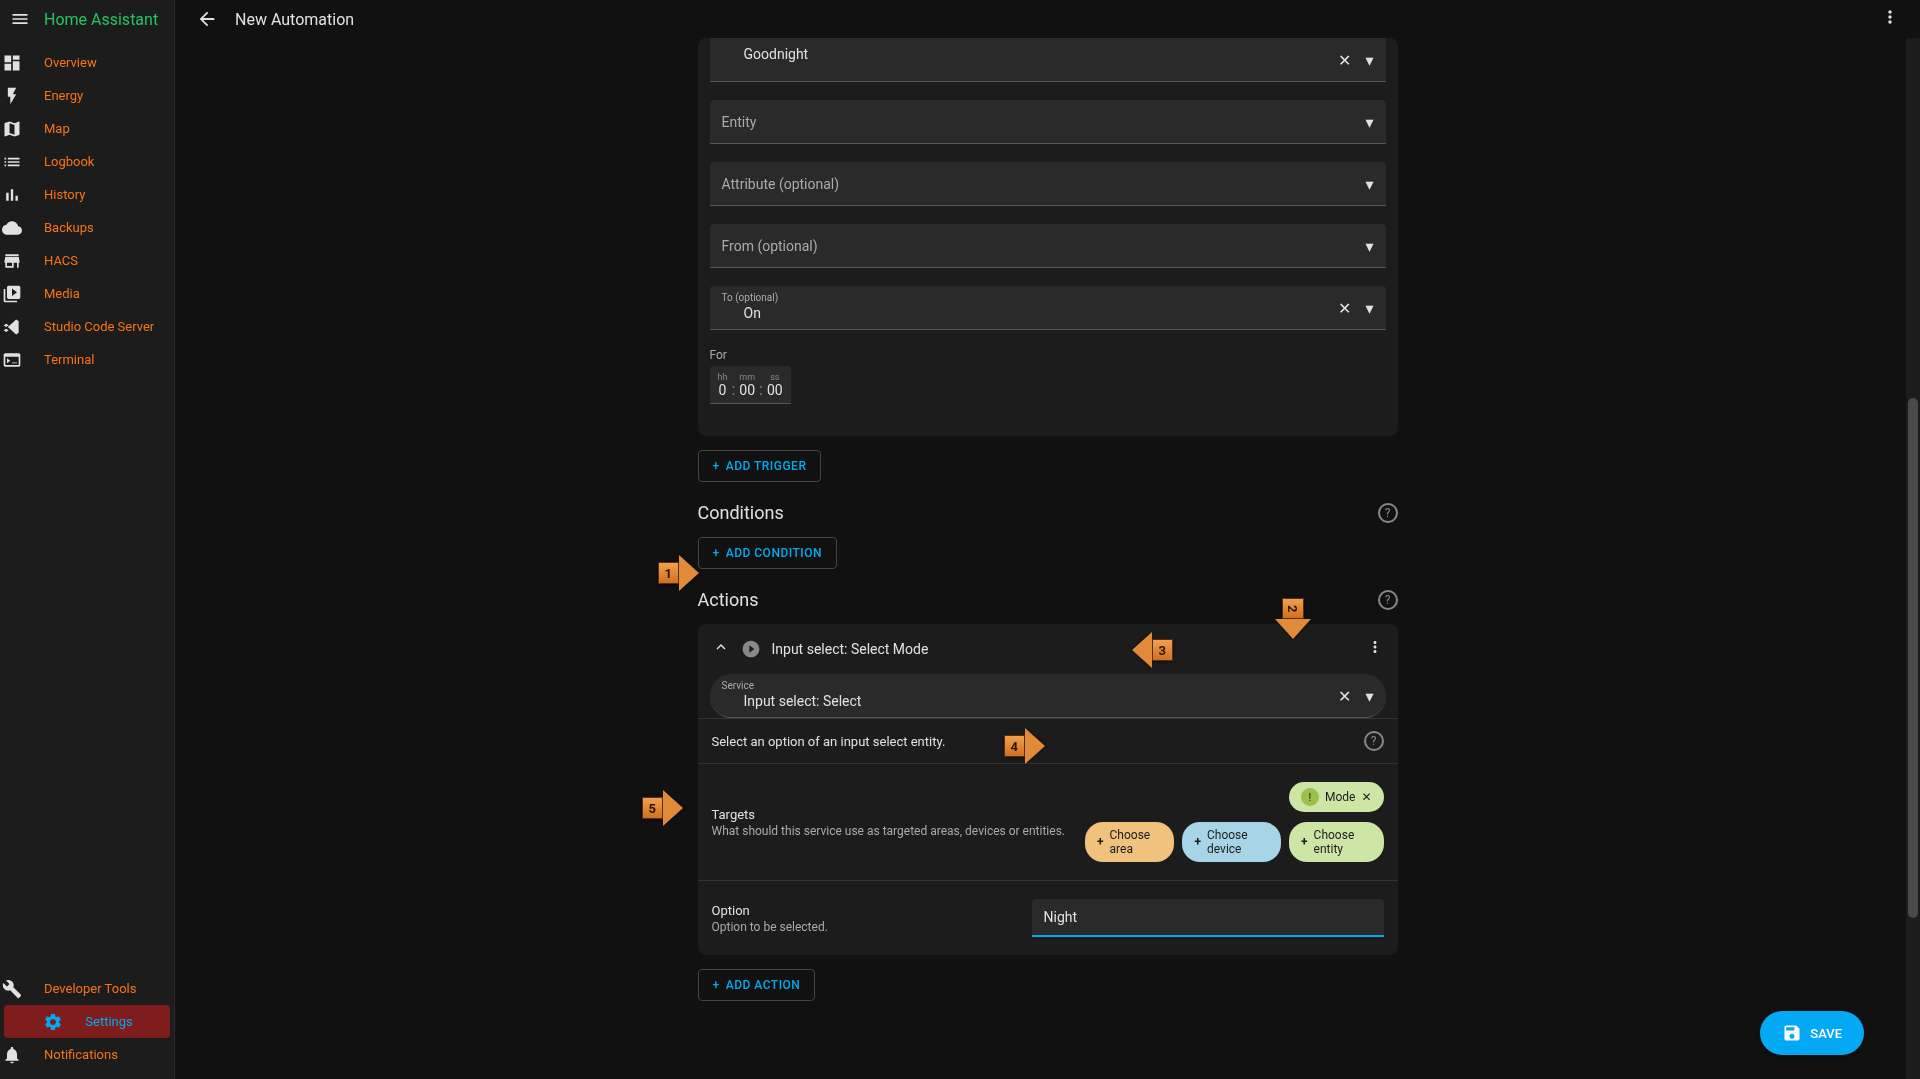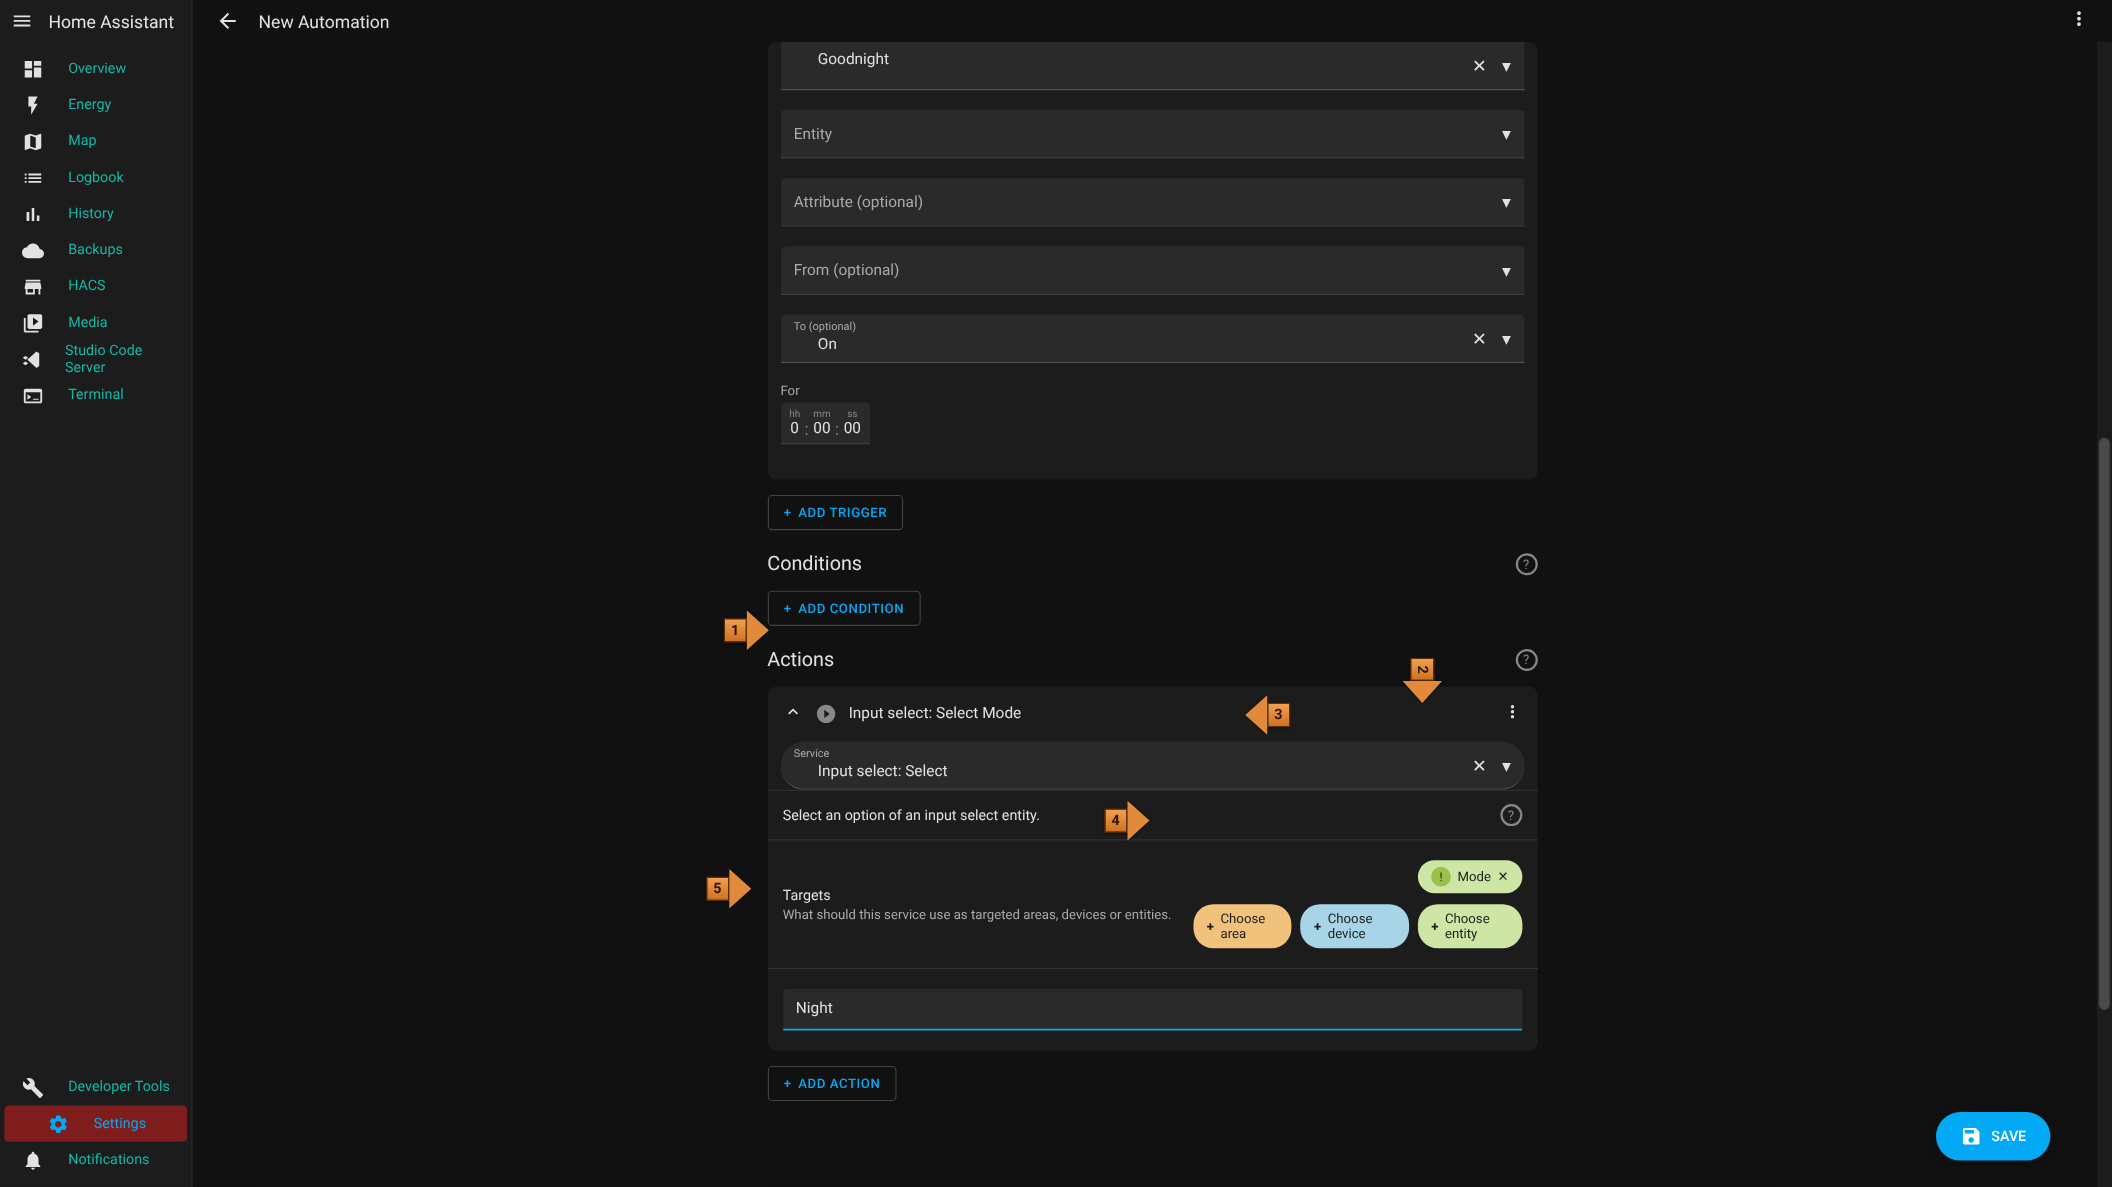--- a/index.html
+++ b/index.html
@@ -1,23 +1,23 @@
 <!DOCTYPE html>
 <html><head>
 <meta charset="utf-8">
 <style>
 * { margin: 0; padding: 0; box-sizing: border-box; font-family: -apple-system, BlinkMacSystemFont, 'Segoe UI', Roboto, sans-serif; }
 body { background: #111111; color: #e1e1e1; height: 1079px; width: 1920px; overflow: hidden; display: flex; }
 .sidebar { width: 175px; background: #1c1c1c; display: flex; flex-direction: column; border-right: 1px solid #2a2a2a; }
 .sidebar-header { display: flex; align-items: center; height: 38px; padding: 0 8px; gap: 12px; }
 .hamburger { width: 24px; height: 24px; display: flex; align-items: center; justify-content: center; cursor: pointer; }
 .hamburger svg { fill: #e1e1e1; }
-.app-title { font-size: 16px; font-weight: 400; color: #e5e5e5; }
+.app-title { font-size: 16px; font-weight: 400; color: #22c55e; }
 .nav-list { flex: 1; padding-top: 8px; }
-.nav-item { display: flex; align-items: center; height: 33px; padding: 0 18px; gap: 20px; cursor: pointer; font-size: 13px; color: #14b8a6; }
+.nav-item { display: flex; align-items: center; height: 33px; padding: 0 0; gap: 20px; cursor: pointer; font-size: 13px; color: #f97316; }
 .nav-item.active { background: #7f1d1d; color: #03a9f4; border-radius: 4px; margin: 0 4px; padding: 0 8px; justify-content: center; }
 .nav-item.active svg { fill: #03a9f4; }
 .nav-icon { width: 24px; height: 24px; display: flex; align-items: center; justify-content: center; }
 .nav-icon svg { fill: #e1e1e1; width: 20px; height: 20px; }
 .sidebar-bottom { padding-bottom: 8px; }
 .user-row { display: flex; align-items: center; height: 48px; padding: 0 8px; gap: 12px; }
 .avatar { width: 30px; height: 30px; border-radius: 50%; background: #424242; display: flex; align-items: center; justify-content: center; font-size: 13px; color: #fff; }
 .main { flex: 1; display: flex; flex-direction: column; position: relative; }
 .topbar { height: 38px; display: flex; align-items: center; padding: 0 20px; gap: 16px; }
 .back-btn { width: 24px; height: 24px; display: flex; align-items: center; justify-content: center; cursor: pointer; }
@@ -343,20 +343,24 @@
                   <span>Choose device</span>
                 </div>
                 <div class="chip chip-entity">
                   <span class="chip-plus">+</span>
                   <span>Choose entity</span>
                 </div>
               </div>
             </div>
           </div>
           <div class="option-row">
+            <div class="option-left">
+              <div class="option-title">Option</div>
+              <div class="option-sub">Option to be selected.</div>
+            </div>
             <div class="option-input-wrap">
               <input class="option-input" value="Night" style="">
             </div>
           </div>
         </div>
       </div>
 
       <button class="add-btn">
         <span>+</span>
         <span>ADD ACTION</span>

